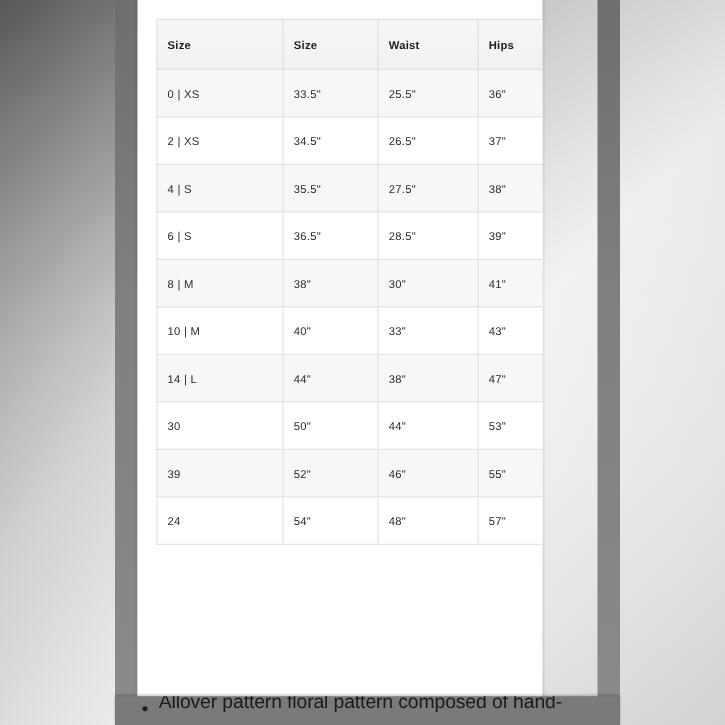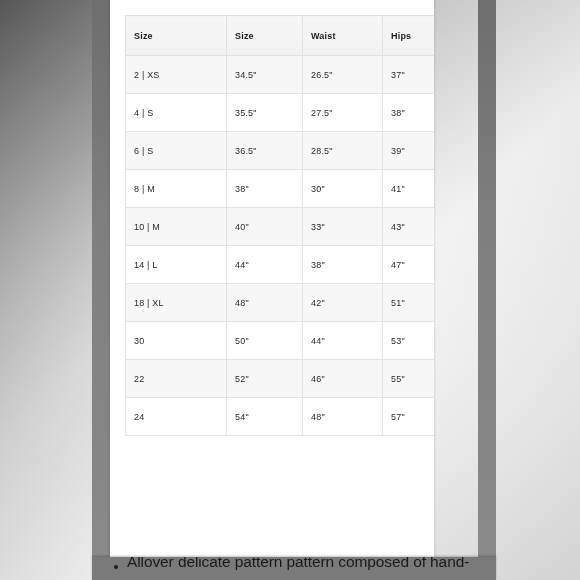--- a/index.html
+++ b/index.html
@@ -143,20 +143,26 @@
     <thead>
       <tr>
         <th>Size</th>
         <th>Size</th>
         <th>Waist</th>
         <th>Hips</th>
       </tr>
     </thead>
     <tbody id="size-table-body">
         <tr>
+          <td>0 | XS</td>
+          <td>33.5"</td>
+          <td>25.5"</td>
+          <td>36"</td>
+        </tr>
+        <tr>
           <td>2 | XS</td>
           <td>34.5"</td>
           <td>26.5"</td>
           <td>37"</td>
         </tr>
         <tr>
           <td>4 | S</td>
           <td>35.5"</td>
           <td>27.5"</td>
           <td>38"</td>
@@ -179,45 +185,39 @@
           <td>33"</td>
           <td>43"</td>
         </tr>
         <tr>
           <td>14 | L</td>
           <td>44"</td>
           <td>38"</td>
           <td>47"</td>
         </tr>
         <tr>
-          <td>18 | XL</td>
-          <td>48"</td>
-          <td>42"</td>
-          <td>51"</td>
-        </tr>
-        <tr>
           <td>30</td>
           <td>50"</td>
           <td>44"</td>
           <td>53"</td>
         </tr>
         <tr>
-          <td>22</td>
+          <td>39</td>
           <td>52"</td>
           <td>46"</td>
           <td>55"</td>
         </tr>
         <tr>
           <td>24</td>
           <td>54"</td>
           <td>48"</td>
           <td>57"</td>
         </tr>
       </tbody>
   </table>
 </div>
 
 <div id="caption-overlay">
   <div id="caption-line">
     <span id="caption-bullet"></span>
-    <span id="caption-text">Allover delicate pattern pattern composed of hand-</span>
+    <span id="caption-text">Allover pattern floral pattern composed of hand-</span>
   </div>
 </div>
 
 </body></html>

